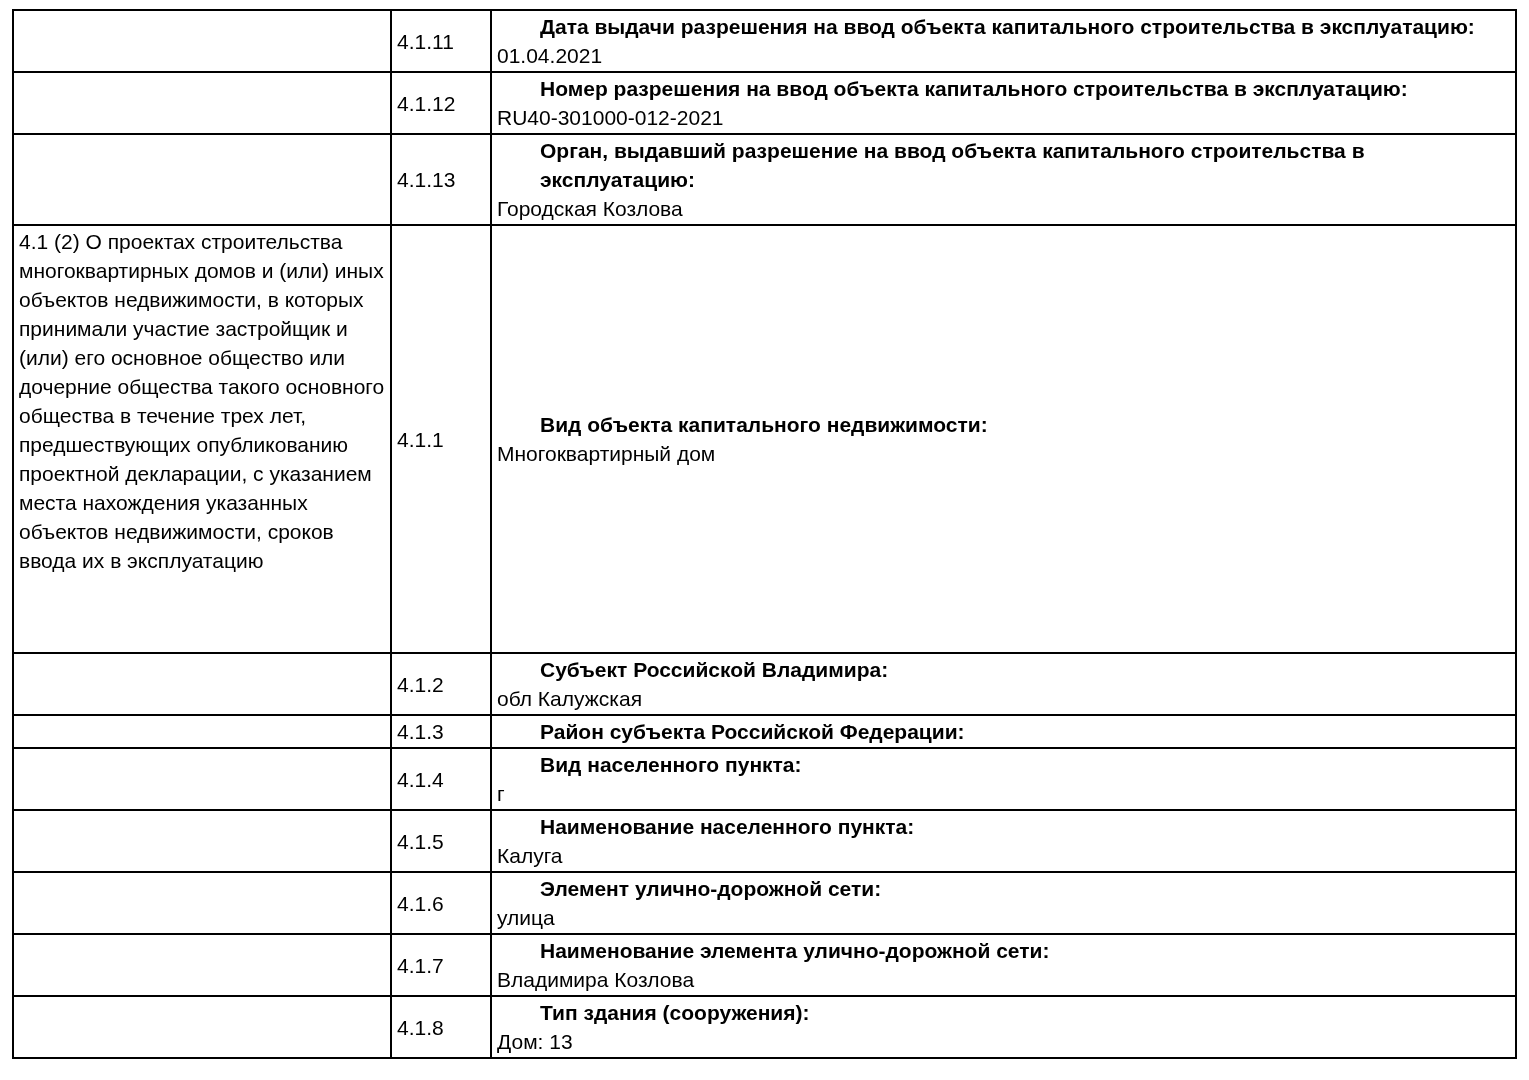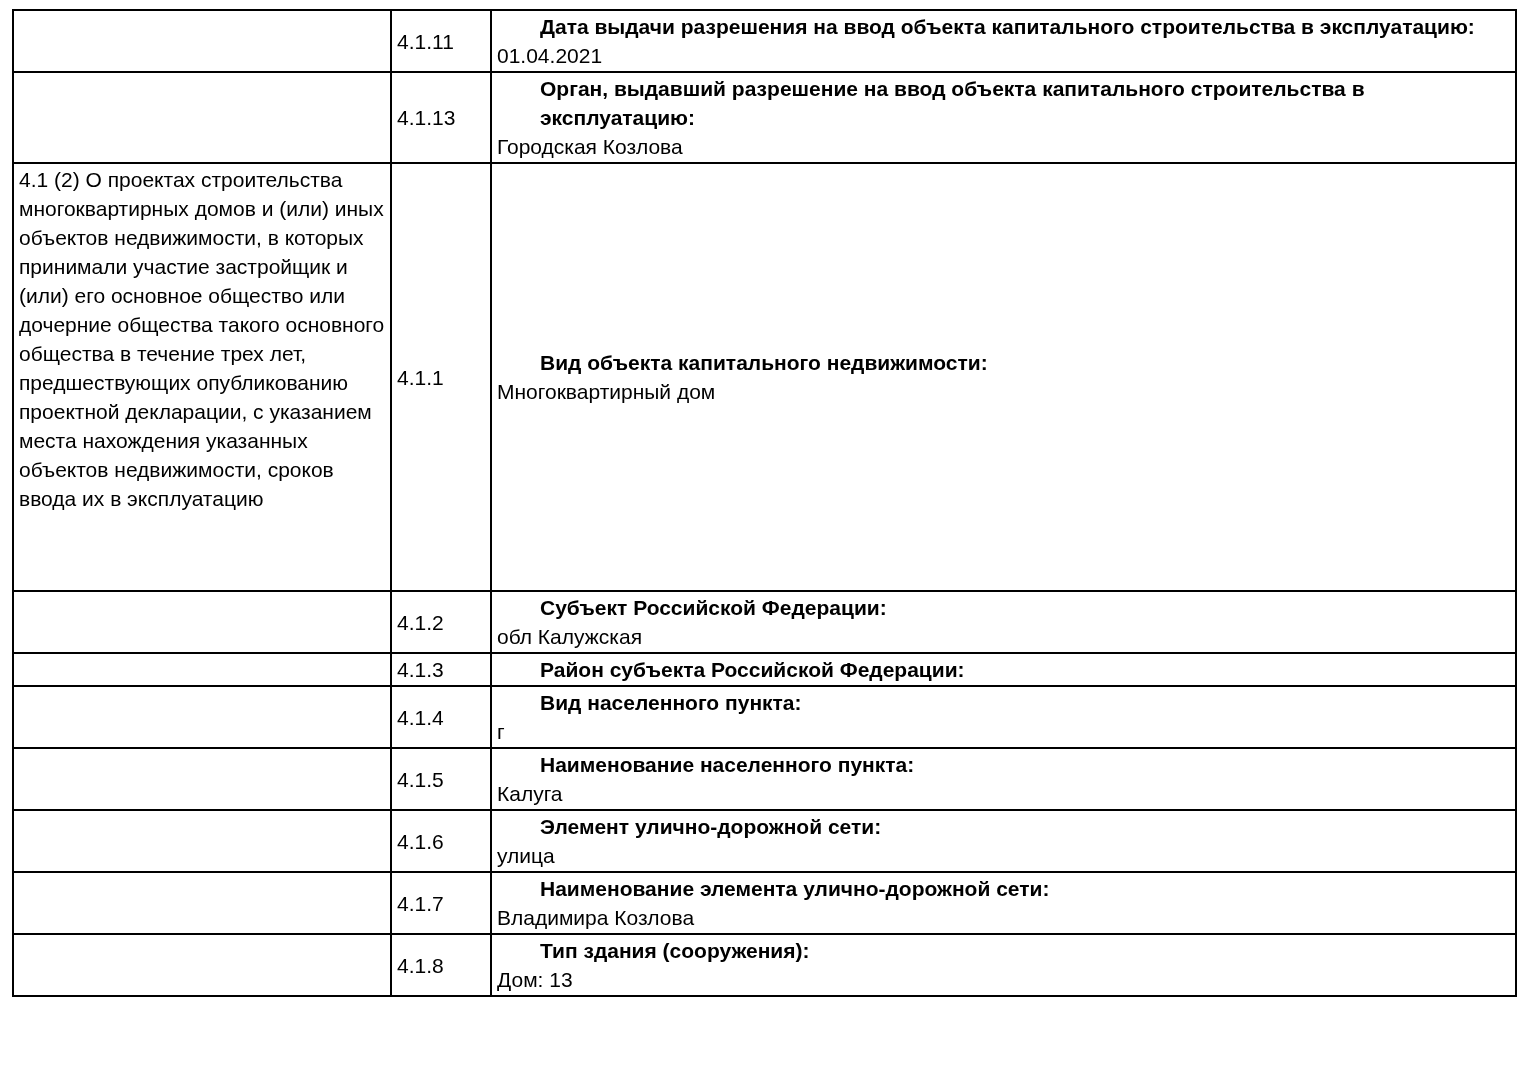--- a/index.html
+++ b/index.html
@@ -72,20 +72,30 @@
         <td class="col-left">
             <div class="section-desc"></div>
           </td>
         <td class="col-code"><span class="row-code">4.1.11</span></td>
         <td class="col-content">
           <div class="field-label">Дата выдачи разрешения на ввод объекта капитального строительства в эксплуатацию:</div>
           <div class="value-line"><span class="field-value">01.04.2021</span></div>
         </td>
       </tr>
 
+      <tr>
+        <td class="col-left">
+            <div class="section-desc"></div>
+          </td>
+        <td class="col-code"><span class="row-code">4.1.12</span></td>
+        <td class="col-content">
+          <div class="field-label">Номер разрешения на ввод объекта капитального строительства в эксплуатацию:</div>
+          <div class="value-line"><span class="field-value">RU40-301000-012-2021</span></div>
+        </td>
+      </tr>
 
       <tr>
         <td class="col-left">
             <div class="section-desc"></div>
           </td>
         <td class="col-code"><span class="row-code">4.1.13</span></td>
         <td class="col-content">
           <div class="field-label">Орган, выдавший разрешение на ввод объекта капитального строительства в эксплуатацию:</div>
           <div class="value-line"><span class="field-value">Городская Козлова</span></div>
         </td>
@@ -101,21 +111,21 @@
           <div class="value-line"><span class="field-value">Многоквартирный дом</span></div>
         </td>
       </tr>
 
       <tr>
         <td class="col-left">
             <div class="section-desc"></div>
           </td>
         <td class="col-code"><span class="row-code">4.1.2</span></td>
         <td class="col-content">
-          <div class="field-label">Субъект Российской Федерации:</div>
+          <div class="field-label">Субъект Российской Владимира:</div>
           <div class="value-line"><span class="field-value">обл Калужская</span></div>
         </td>
       </tr>
 
       <tr>
         <td class="col-left">
             <div class="section-desc"></div>
           </td>
         <td class="col-code"><span class="row-code">4.1.3</span></td>
         <td class="col-content">

